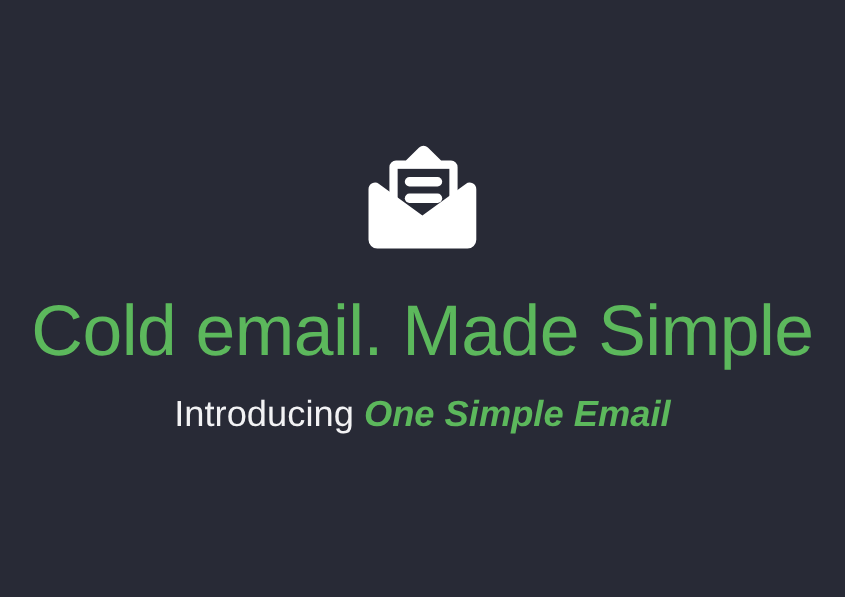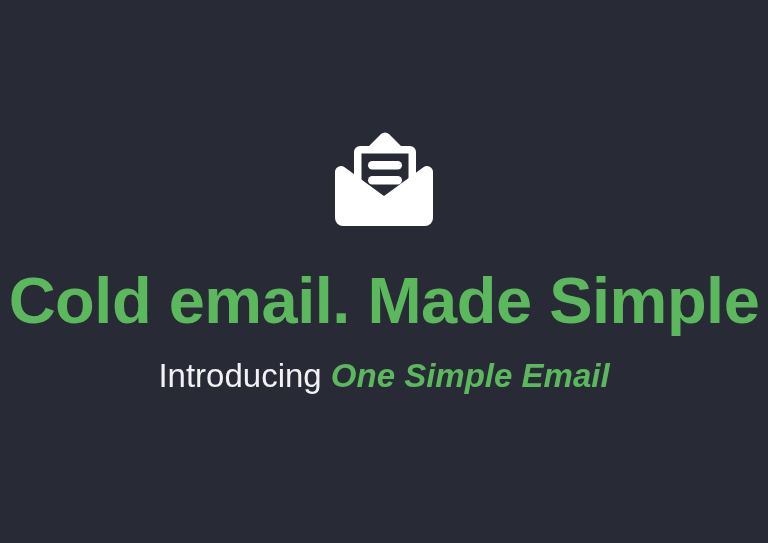--- a/index.html
+++ b/index.html
@@ -35,21 +35,21 @@
   .logo-mark svg {
     display: block;
     width: 102px;
     height: 100px;
   }
   .headline {
     margin: 0;
     padding: 0;
     font-family: "Liberation Sans", sans-serif;
     font-size: 65px;
-    font-weight: 700;
+    font-weight: 400;
     letter-spacing: -0.5px;
     line-height: 1;
     color: #5cb85c;
     text-align: center;
     margin-top: 38px;
     white-space: nowrap;
   }
   .subhead {
     margin: 17px;
     padding: 0;

